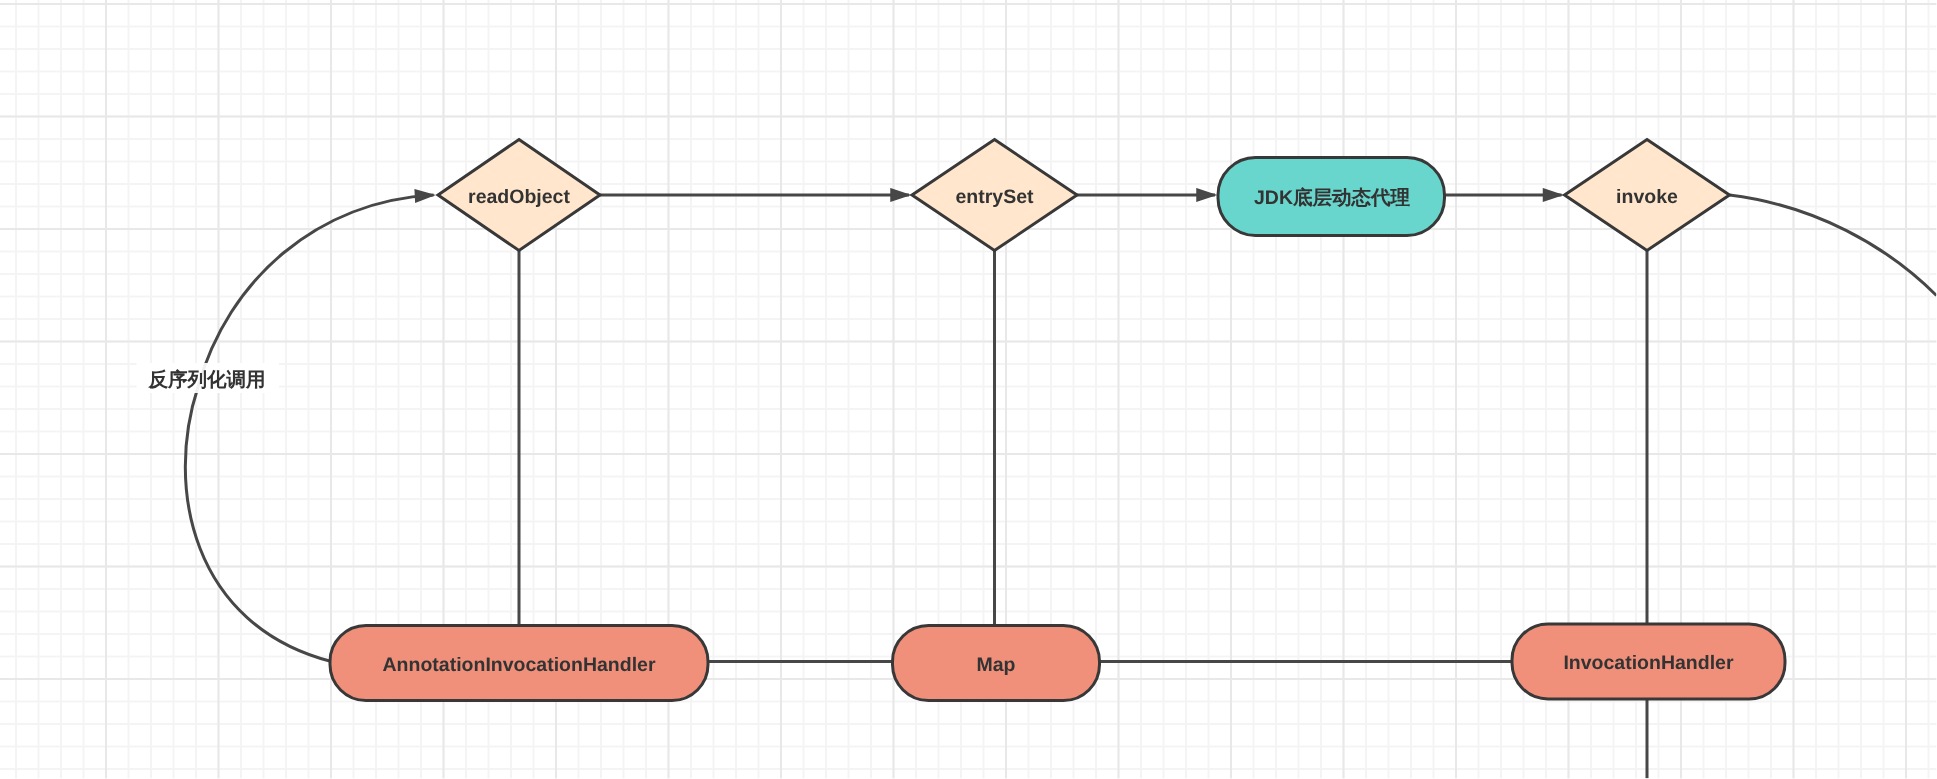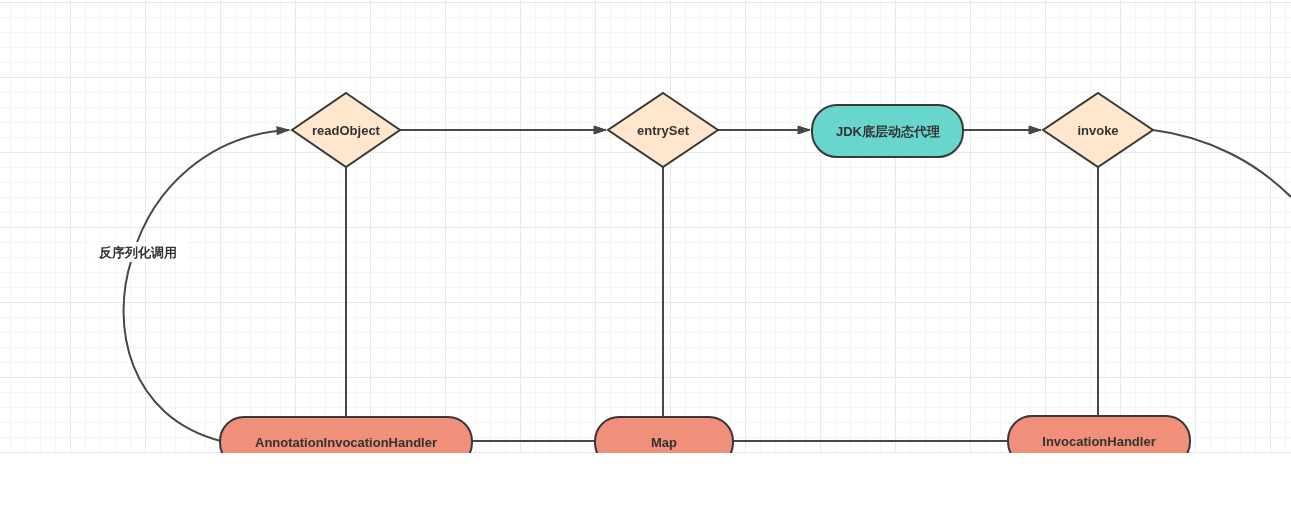--- a/index.html
+++ b/index.html
@@ -3,21 +3,21 @@
 <meta charset="utf-8">
 <style>
   html, body { margin: 0; padding: 0; }
   body {
     font-family: "Liberation Sans", sans-serif;
     background: #ffffff;
   }
   #canvas {
     position: relative;
     width: 1291px;
-    height: 453px;
+    height: 519px;
     overflow: hidden;
     background-color: #ffffff;
     background-image:
       linear-gradient(#e8e8e8 1px, transparent 1px),
       linear-gradient(90deg, #e8e8e8 1px, transparent 1px),
       linear-gradient(#f4f4f4 1px, transparent 1px),
       linear-gradient(90deg, #f4f4f4 1px, transparent 1px);
     background-size: 75px 75px, 75px 75px, 15px 15px, 15px 15px;
     background-position: 70px 2px, 70px 2px, 10px 2px, 10px 2px;
   }

